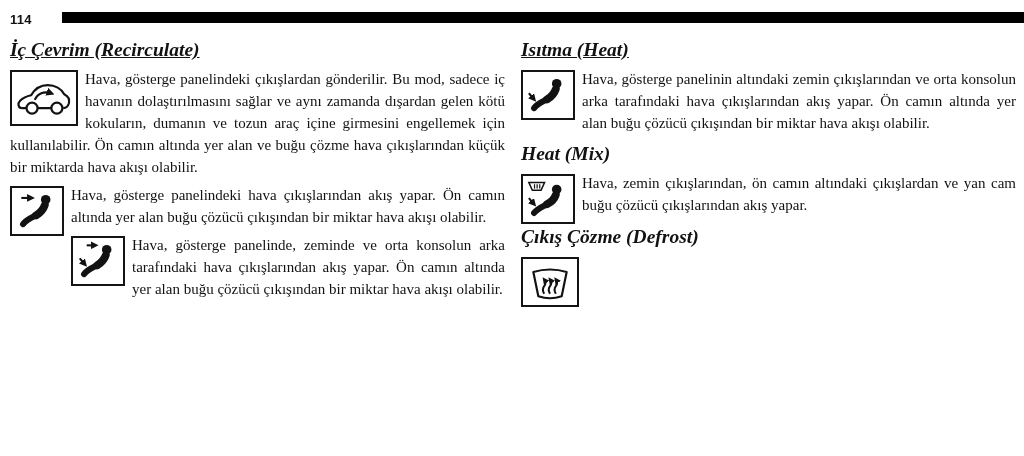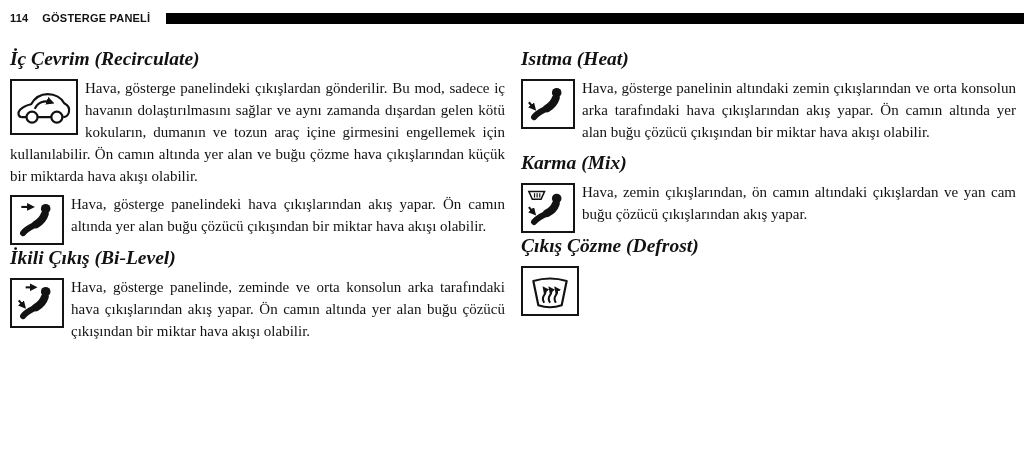--- a/index.html
+++ b/index.html
@@ -6,25 +6,24 @@
   body {
     width: 1024px;
     height: 456px;
     background: #ffffff;
     color: #121212;
     font-family: "Liberation Serif", serif;
     overflow: hidden;
   }
   .page-header {
     display: flex;
-    align-items: center;
     padding: 12px 0 0 10px;
     font-family: "Liberation Sans", sans-serif;
     font-weight: bold;
-    font-size: 11px;
+    font-size: 13px;
     letter-spacing: 0.2px;
   }
   .page-number { margin-right: 14px; }
   .header-bar {
     flex: 1;
     height: 11px;
     background: #000;
     margin-left: 16px;
   }
   .columns {
@@ -34,21 +33,21 @@
     padding: 8px 8px 0 10px;
     align-items: start;
   }
   .section-heading {
     clear: both;
     font-style: italic;
     font-weight: bold;
     font-size: 19.5px;
     margin: 9px 0 7px 0;
   }
-  .section-heading:first-child { margin-top: 16px; }
+  .section-heading:first-child { margin-top: 4px; text-decoration: underline; }
   .section-body {
     font-size: 15px;
     line-height: 22px;
     text-align: justify;
     margin: 0 0 6px 0;
   }
   .icon-frame {
     float: left;
     border: 2px solid #141414;
     background: #fff;
@@ -60,21 +59,20 @@
   .icon-frame.car { width: 64px; height: 52px; }
   .icon-frame.std { width: 50px; height: 46px; }
   .icon-frame.def { width: 54px; height: 46px; }
   svg { display: block; }
 </style>
 </head>
 <body>
 
 <header class="page-header">
   <span class="page-number">114</span>
-  <span class="page-title">GÖSTERGE PANELİ</span>
   <span class="header-bar"></span>
 </header>
 
 <main class="columns">
 
   <div class="column">
 
     <h3 class="section-heading">İç Çevrim (Recirculate)</h3>
     <p class="section-body">
       <span class="icon-frame car">
@@ -102,21 +100,20 @@
             </marker>
           </defs>
           <circle cx="35" cy="10" r="5.5" fill="#121212"></circle>
           <path d="M34 16 C32 22 29 25 24 28" fill="none" stroke="#121212" stroke-width="9" stroke-linecap="round"></path>
           <path d="M24 28 C18 31 13 33 9 38" fill="none" stroke="#121212" stroke-width="7" stroke-linecap="round"></path>
           <line x1="7" y1="8" x2="19" y2="8" stroke="#121212" stroke-width="2.4" marker-end="url(#m-vent)"></line>
         </svg>
       </span><span>Hava, gösterge panelindeki hava çıkışlarından akış yapar. Ön camın altında yer alan buğu çözücü çıkışından bir miktar hava akışı olabilir.</span>
     </p>
 
-    <h3 class="section-heading">İkili Çıkış (Bi-Level)</h3>
     <p class="section-body">
       <span class="icon-frame std">
         <svg width="44" height="40" viewBox="0 0 50 46" aria-hidden="true">
           <defs>
             <marker id="m-bi" viewBox="0 0 10 10" refX="6" refY="5" markerUnits="userSpaceOnUse" markerWidth="9" markerHeight="9" orient="auto">
               <path d="M0 0 L10 5 L0 10 z" fill="#121212"></path>
             </marker>
           </defs>
           <circle cx="35" cy="10" r="5.5" fill="#121212"></circle>
           <path d="M34 16 C32 22 29 25 24 28" fill="none" stroke="#121212" stroke-width="9" stroke-linecap="round"></path>
@@ -141,21 +138,21 @@
             </marker>
           </defs>
           <circle cx="35" cy="10" r="5.5" fill="#121212"></circle>
           <path d="M34 16 C32 22 29 25 24 28" fill="none" stroke="#121212" stroke-width="9" stroke-linecap="round"></path>
           <path d="M24 28 C18 31 13 33 9 38" fill="none" stroke="#121212" stroke-width="7" stroke-linecap="round"></path>
           <line x1="3" y1="21" x2="9" y2="28" stroke="#121212" stroke-width="2.4" marker-end="url(#m-heat)"></line>
         </svg>
       </span><span>Hava, gösterge panelinin altındaki zemin çıkışlarından ve orta konsolun arka tarafındaki hava çıkışlarından akış yapar. Ön camın altında yer alan buğu çözücü çıkışından bir miktar hava akışı olabilir.</span>
     </p>
 
-    <h3 class="section-heading">Karma (Mix)</h3>
+    <h3 class="section-heading">Heat (Mix)</h3>
     <p class="section-body">
       <span class="icon-frame std">
         <svg width="44" height="40" viewBox="0 0 50 46" aria-hidden="true">
           <defs>
             <marker id="m-mix" viewBox="0 0 10 10" refX="6" refY="5" markerUnits="userSpaceOnUse" markerWidth="9" markerHeight="9" orient="auto">
               <path d="M0 0 L10 5 L0 10 z" fill="#121212"></path>
             </marker>
           </defs>
           <path d="M3 4 L21 4 L17 13 L7 13 Z" fill="none" stroke="#121212" stroke-width="1.8"></path>
           <line x1="9.5" y1="6" x2="9.5" y2="11" stroke="#121212" stroke-width="1.4"></line>

